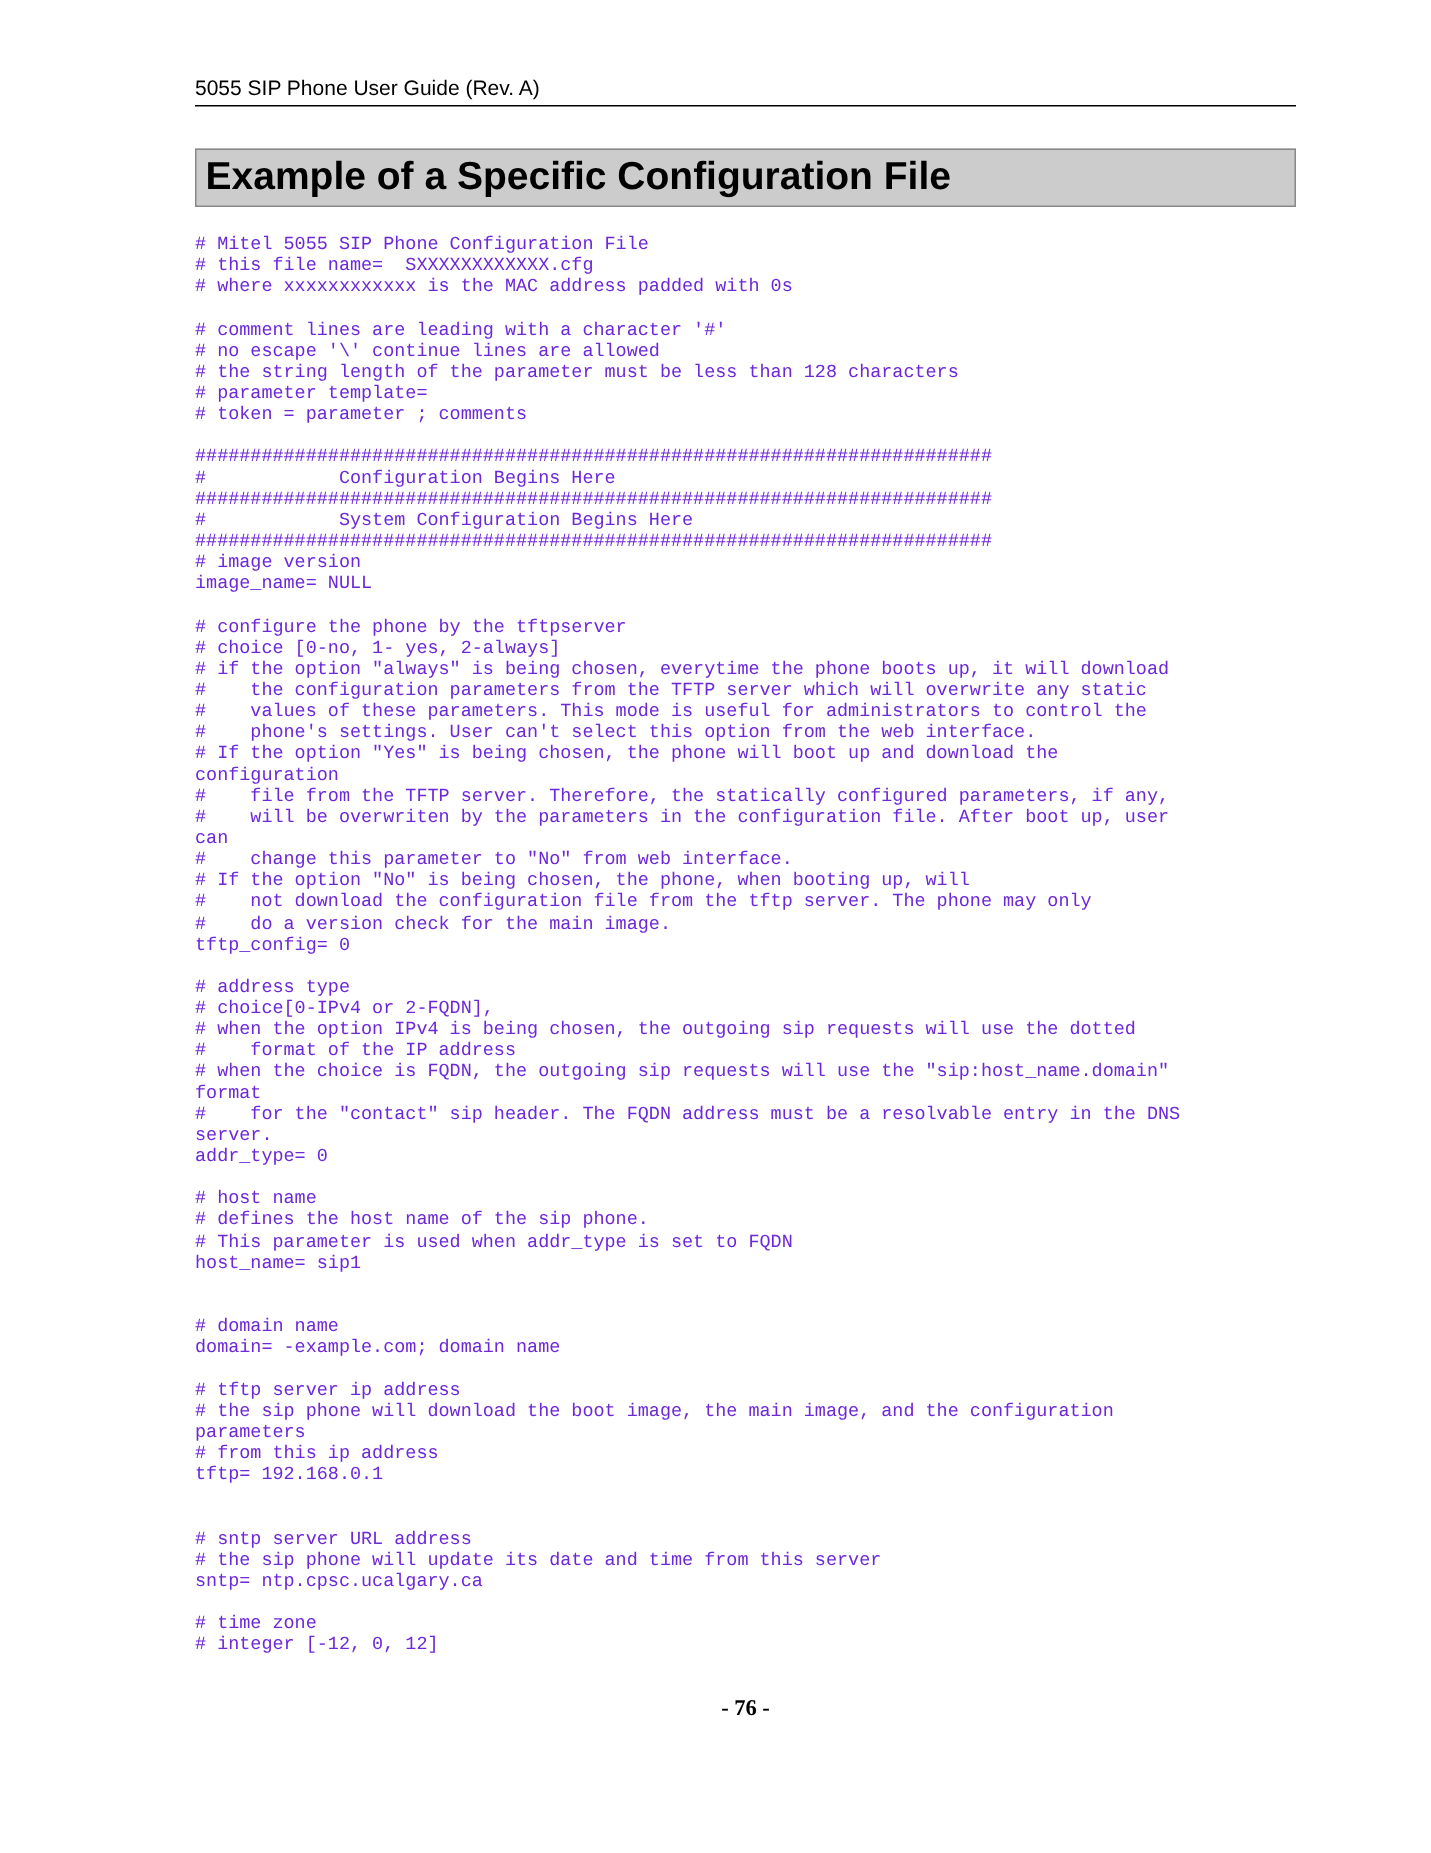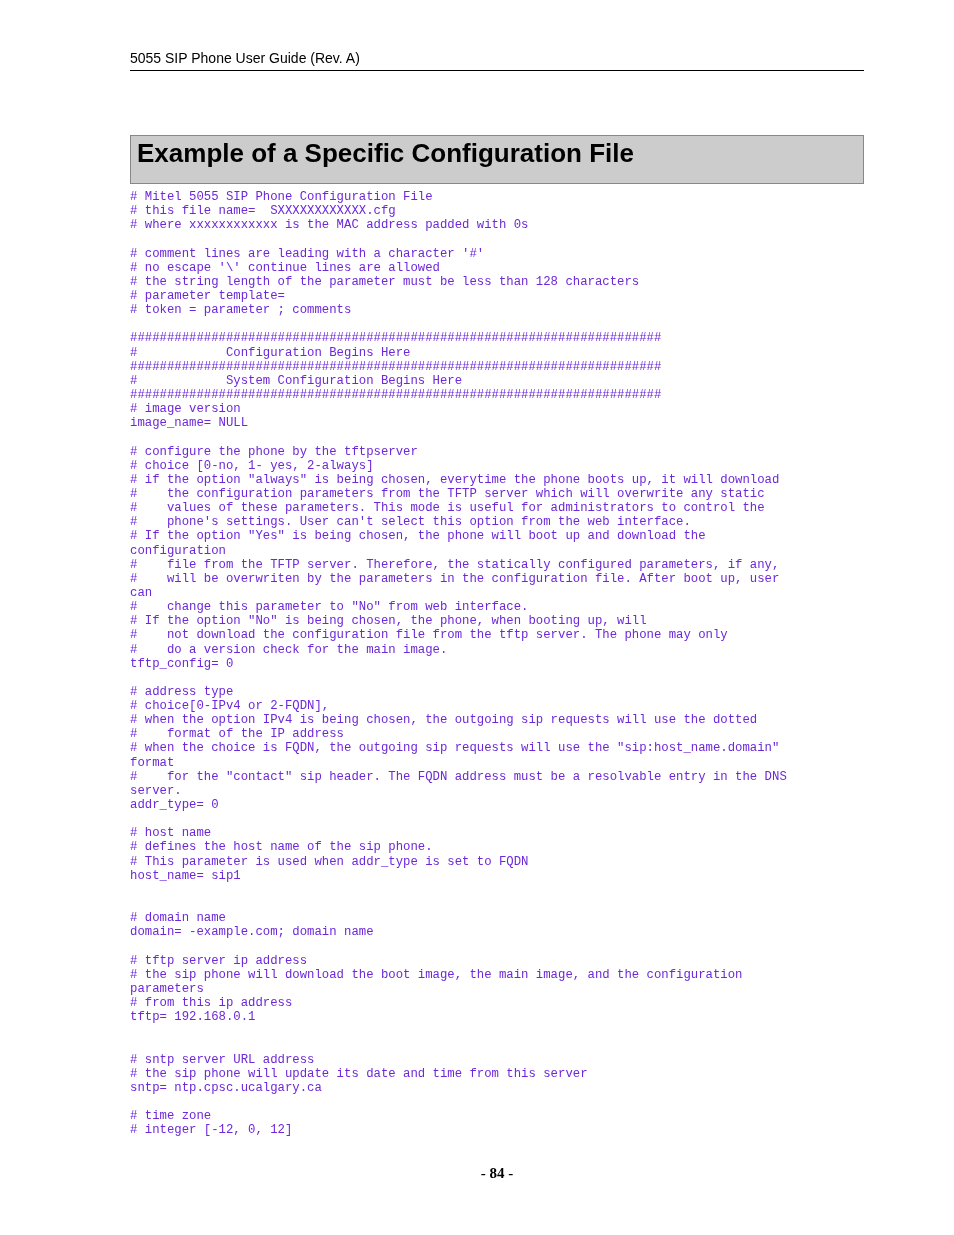--- a/index.html
+++ b/index.html
@@ -12,30 +12,30 @@
   .page {
     padding: 50px 90px 40px 130px;
     box-sizing: border-box;
   }
   .header-line {
     font-family: Arial, Helvetica, sans-serif;
     font-size: 14px;
     color: #000;
     padding-bottom: 4px;
     border-bottom: 1px solid #000;
-    margin-bottom: 64px;
+    margin-bottom: 28px;
   }
   .section-title {
     font-family: Arial, Helvetica, sans-serif;
     font-weight: bold;
     font-size: 26px;
     background: #ccc;
     border: 1px solid #888;
-    padding: 2px 6px 14px 6px;
-    margin-bottom: 6px;
+    padding: 2px 6px 4px 6px;
+    margin-bottom: 18px;
     color:#000;
   }
   .config-block {
     font-family: "Courier New", monospace;
     font-size: 12.3px;
     line-height: 1.15;
     white-space: pre;
     color: #6d28d9;
   }
   .footer {
@@ -116,15 +116,15 @@
 tftp= 192.168.0.1
 
 
 # sntp server URL address
 # the sip phone will update its date and time from this server
 sntp= ntp.cpsc.ucalgary.ca
 
 # time zone
 # integer [-12, 0, 12]</div>
 
-  <div class="footer">- 84 -</div>
+  <div class="footer">- 76 -</div>
 
 </div>
 
 </body></html>

